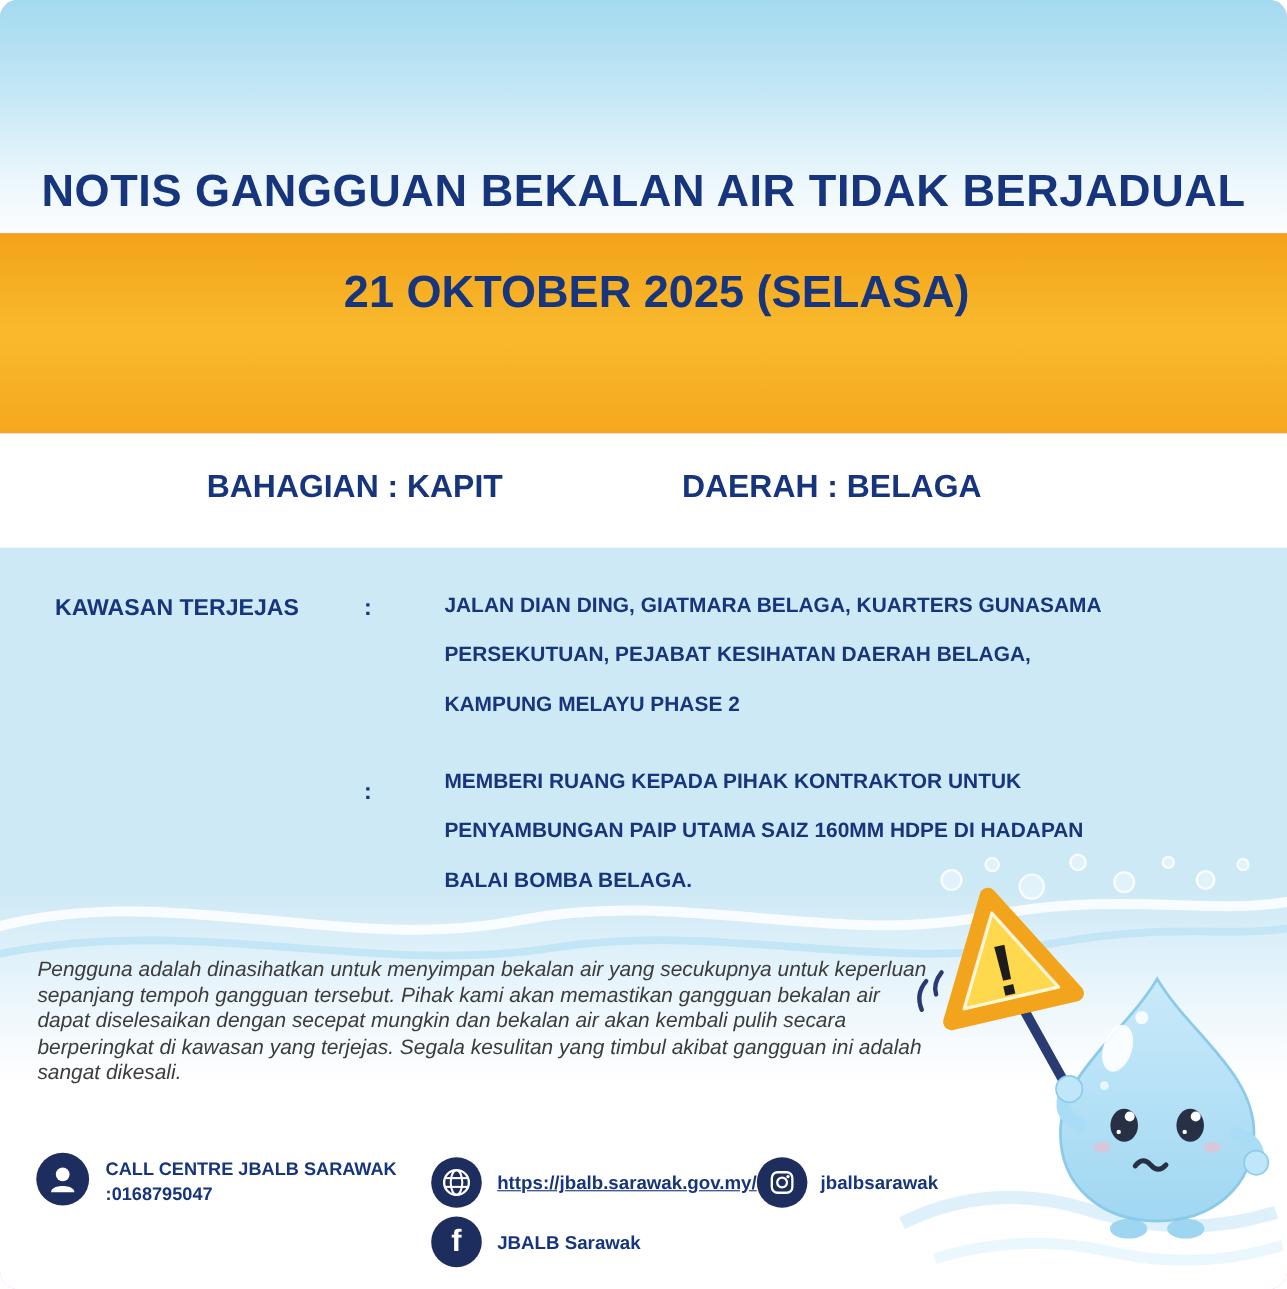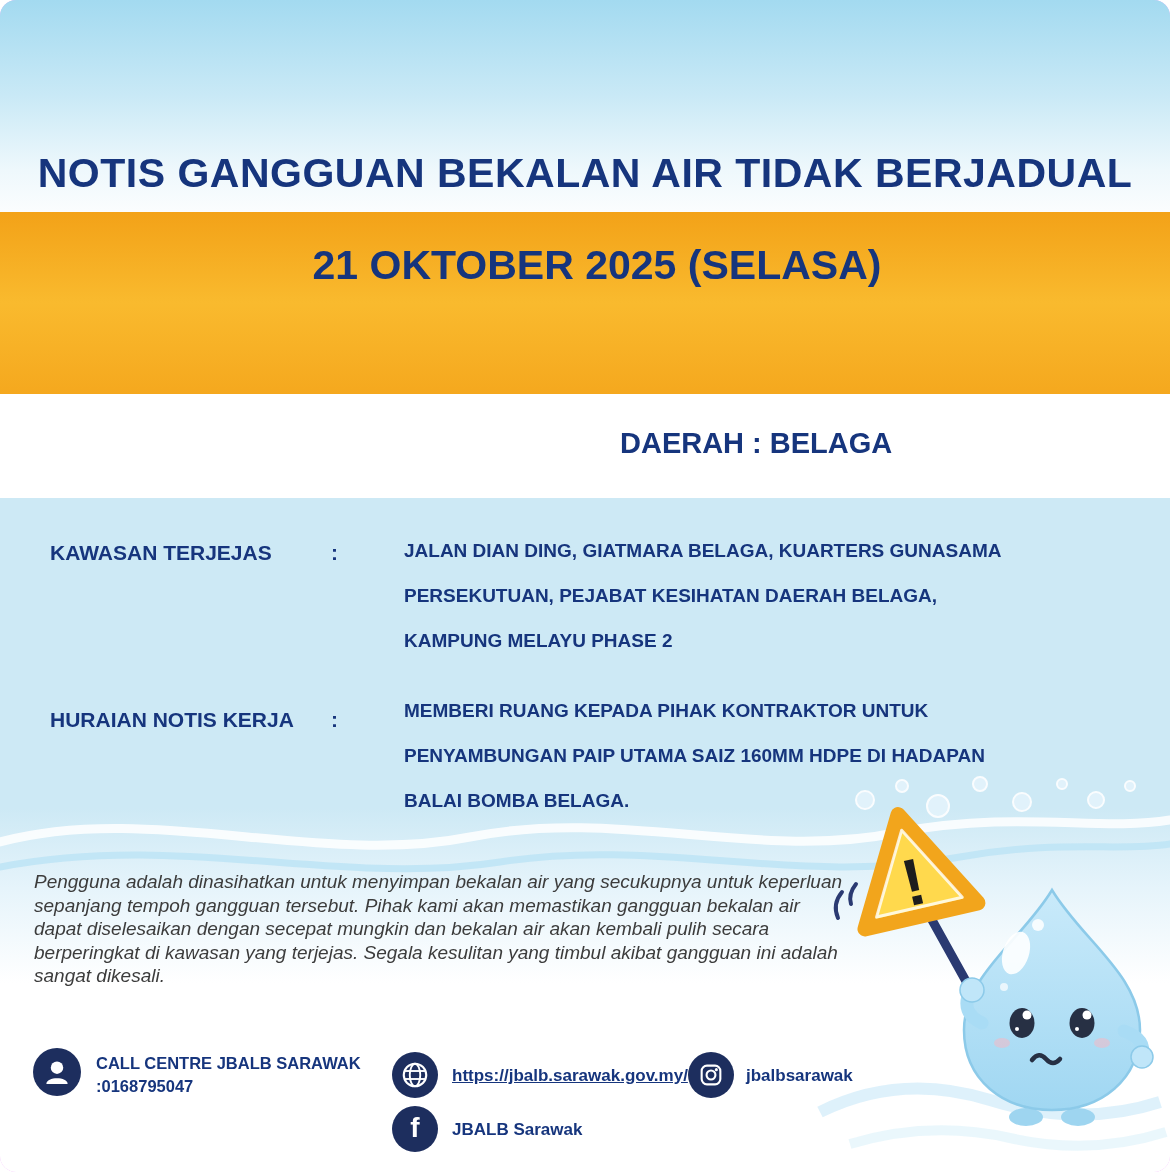--- a/index.html
+++ b/index.html
@@ -100,20 +100,21 @@
     </text>
   </svg>
 
   <div class="title">NOTIS GANGGUAN BEKALAN AIR TIDAK BERJADUAL</div>
 
   <div class="date-band">
     <div class="schedule-date">21 OKTOBER 2025 (SELASA)</div>
   </div>
 
   <div class="region-band">
+    <span class="bahagian">BAHAGIAN : KAPIT</span>
     <span class="daerah">DAERAH : BELAGA</span>
   </div>
 
   <div class="body-bg"></div>
 
   <svg class="water" viewBox="0 0 1170 400">
     <path d="M0,70 C150,30 320,95 470,65 C620,35 760,90 900,60 C1020,38 1100,60 1170,48" stroke="#ffffff" stroke-width="9" fill="none" opacity="0.85" stroke-linecap="round"></path>
     <path d="M0,95 C180,60 340,115 500,90 C660,65 800,115 960,85 C1060,67 1120,80 1170,72" stroke="#bfe4f5" stroke-width="7" fill="none" opacity="0.9" stroke-linecap="round"></path>
     <g fill="#e4f4fc" stroke="#ffffff" stroke-width="2" opacity="0.9">
       <circle cx="865" cy="28" r="9"></circle>
@@ -126,21 +127,20 @@
         <circle cx="1130" cy="14" r="5"></circle>
     </g>
     <path d="M820,340 Q900,300 990,328 T1160,330" stroke="#d6eefa" stroke-width="12" fill="none" opacity="0.8"></path>
     <path d="M850,372 Q930,348 1010,366 T1166,360" stroke="#e8f6fc" stroke-width="10" fill="none" opacity="0.9"></path>
   </svg>
 
   <div class="detail-label lbl-kawasan">KAWASAN TERJEJAS</div>
   <div class="detail-sep sep-kawasan">:</div>
   <div class="detail-value val-kawasan">JALAN DIAN DING, GIATMARA BELAGA, KUARTERS GUNASAMA PERSEKUTUAN, PEJABAT KESIHATAN DAERAH BELAGA, KAMPUNG MELAYU PHASE 2</div>
 
-  <div class="detail-label lbl-huraian">HURAIAN NOTIS KERJA</div>
   <div class="detail-sep sep-huraian">:</div>
   <div class="detail-value val-huraian">MEMBERI RUANG KEPADA PIHAK KONTRAKTOR UNTUK PENYAMBUNGAN PAIP UTAMA SAIZ 160MM HDPE DI HADAPAN BALAI BOMBA BELAGA.</div>
 
   <p class="advisory">Pengguna adalah dinasihatkan untuk menyimpan bekalan air yang secukupnya untuk keperluan sepanjang tempoh gangguan tersebut. Pihak kami akan memastikan gangguan bekalan air dapat diselesaikan dengan secepat mungkin dan bekalan air akan kembali pulih secara berperingkat di kawasan yang terjejas. Segala kesulitan yang timbul akibat gangguan ini adalah sangat dikesali.</p>
 
 
   <div class="icon-circle ic-cc">
     <svg viewBox="-12 -12 24 24" width="30" height="30">
       <circle cx="0" cy="-3.5" r="5" fill="#ffffff"></circle>
       <path d="M-8.5,9.5 C-8.5,3.5 8.5,3.5 8.5,9.5 Z" fill="#ffffff"></path>

